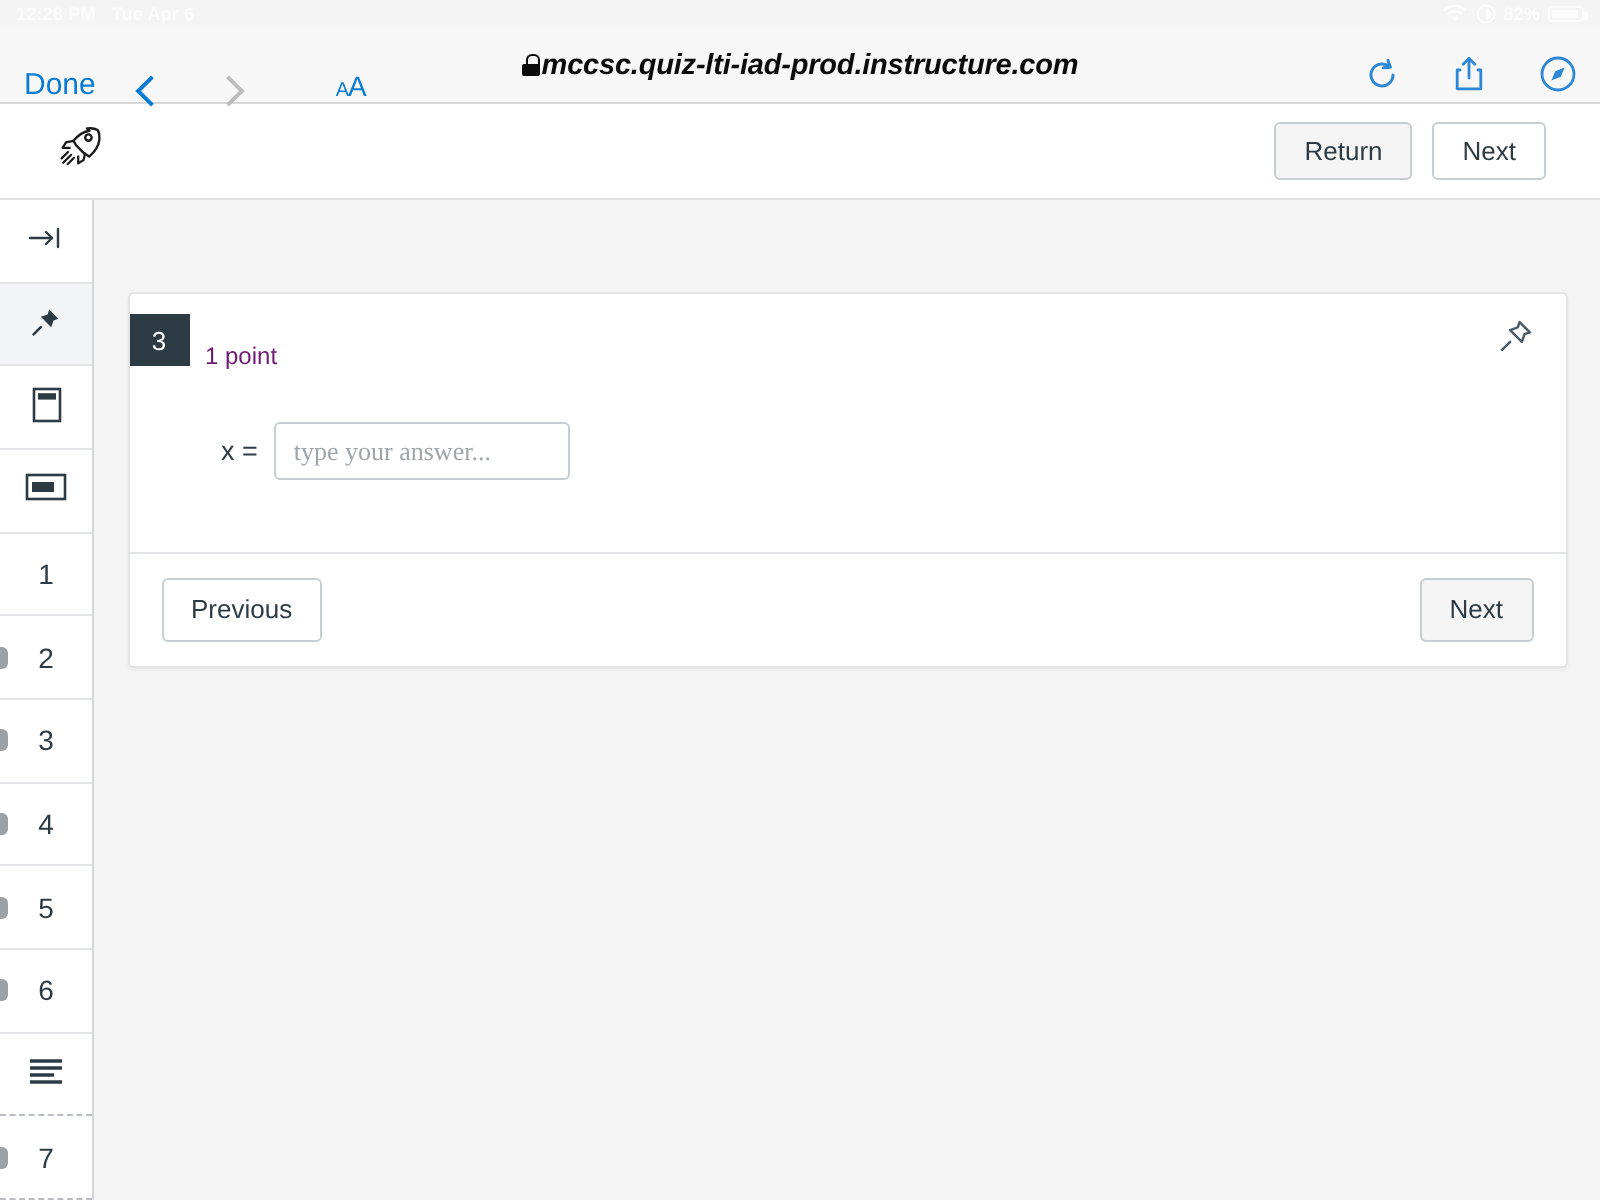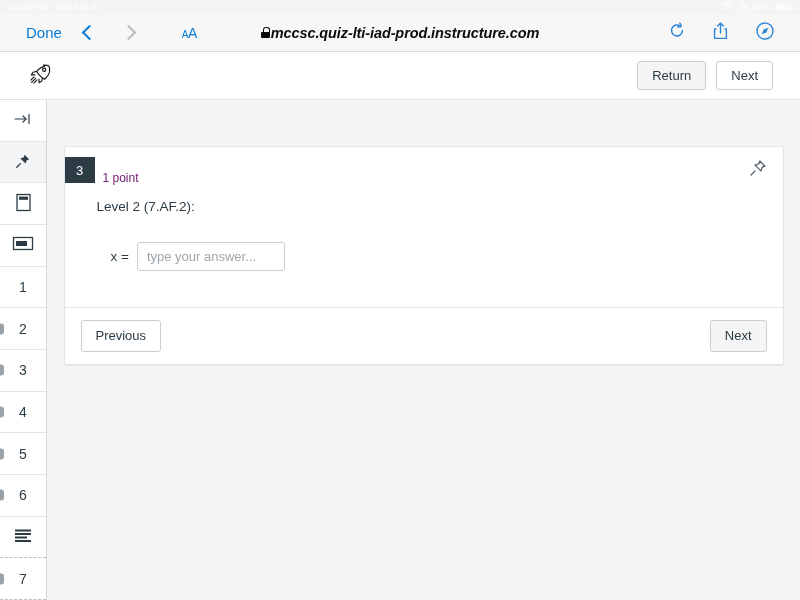--- a/index.html
+++ b/index.html
@@ -34,22 +34,22 @@
   .battery::before {
     content: ""; position: absolute; left: 1px; top: 1px;
     width: 13px; height: 4px; background: #fcfcfc;
   }
 
   
   .browserbar {
     height: 38px; width: 100%;
     background: #f7f7f7;
     border-bottom: 1px solid #d8d8d8;
-    display: flex; align-items: center;
-    padding: 0 26px;
+    display: flex; align-items: flex-end;
+    padding: 0 12px;
     position: relative;
   }
   .done-btn { color: #0a7bd4; font-size: 15px; }
   .nav-chevrons { display: flex; align-items: center; gap: 28px; margin-left: 22px; }
   .chev { width: 11px; height: 11px; border-top: 2px solid #0a7bd4; border-left: 2px solid #0a7bd4; display:block; }
   .chev.back { transform: rotate(-45deg); }
   .chev.fwd { transform: rotate(135deg); border-color: #bdbdbd; }
   .aa-btn { margin-left: 48px; color: #0a7bd4; font-size: 14px; letter-spacing: -0.5px; }
   .aa-btn .small { font-size: 10px; }
   .url-wrap {
@@ -141,21 +141,21 @@
     width: 20px; height: 20px;
   }
   .q-level { font-size: 13.5px; color: #2d3b45; margin-top: 16px; }
   .q-text { font-size: 13.5px; color: #2d3b45; margin-top: 24px; line-height: 1.5; }
   .answer-row { display: flex; align-items: center; margin-top: 28px; padding-left: 14px; }
   .x-label { font-size: 13.5px; color: #2d3b45; margin-right: 8px; }
   .ans-input {
     width: 148px; height: 29px;
     border: 1px solid #c7cdd1; border-radius: 3px;
     padding: 0 9px; font-size: 13px; color: #2d3b45;
-    font-family: Liberation Sans, sans-serif;
+    font-family: Liberation Serif, serif;
     background: #ffffff;
   }
   .ans-input::placeholder { color: #9fa6ab; }
   .card-footer {
     border-top: 1px solid #e2e4e6;
     padding: 12px 16px;
     display: flex; align-items: center;
   }
   .ft-btn {
     font-size: 13px; color: #2d3b45;
@@ -349,21 +349,20 @@
             <span class="q-points">1 point</span>
           </div>
 
           <span class="pin-btn">
             <svg width="18" height="18" viewBox="0 0 16 16">
                 <path d="M9.6 1.8 L14.2 6.4 L11.8 7.2 L10.6 10.6 L5.4 5.4 L8.8 4.2 Z" stroke="#4a5a66" stroke-width="1.1" fill="none" stroke-linejoin="round"></path>
                 <path d="M5.4 10.6 L1.8 14.2" stroke="#4a5a66" stroke-width="1.1" stroke-linecap="round"></path>
               </svg>
           </span>
 
-          <div class="q-level">Level 2 (7.AF.2):</div>
 
           <div class="answer-row">
             <span class="x-label">x =</span>
             <input class="ans-input" type="text" placeholder="type your answer..." style="">
           </div>
 
         </div>
 
         <div class="card-footer">
           <button class="ft-btn">Previous</button>

